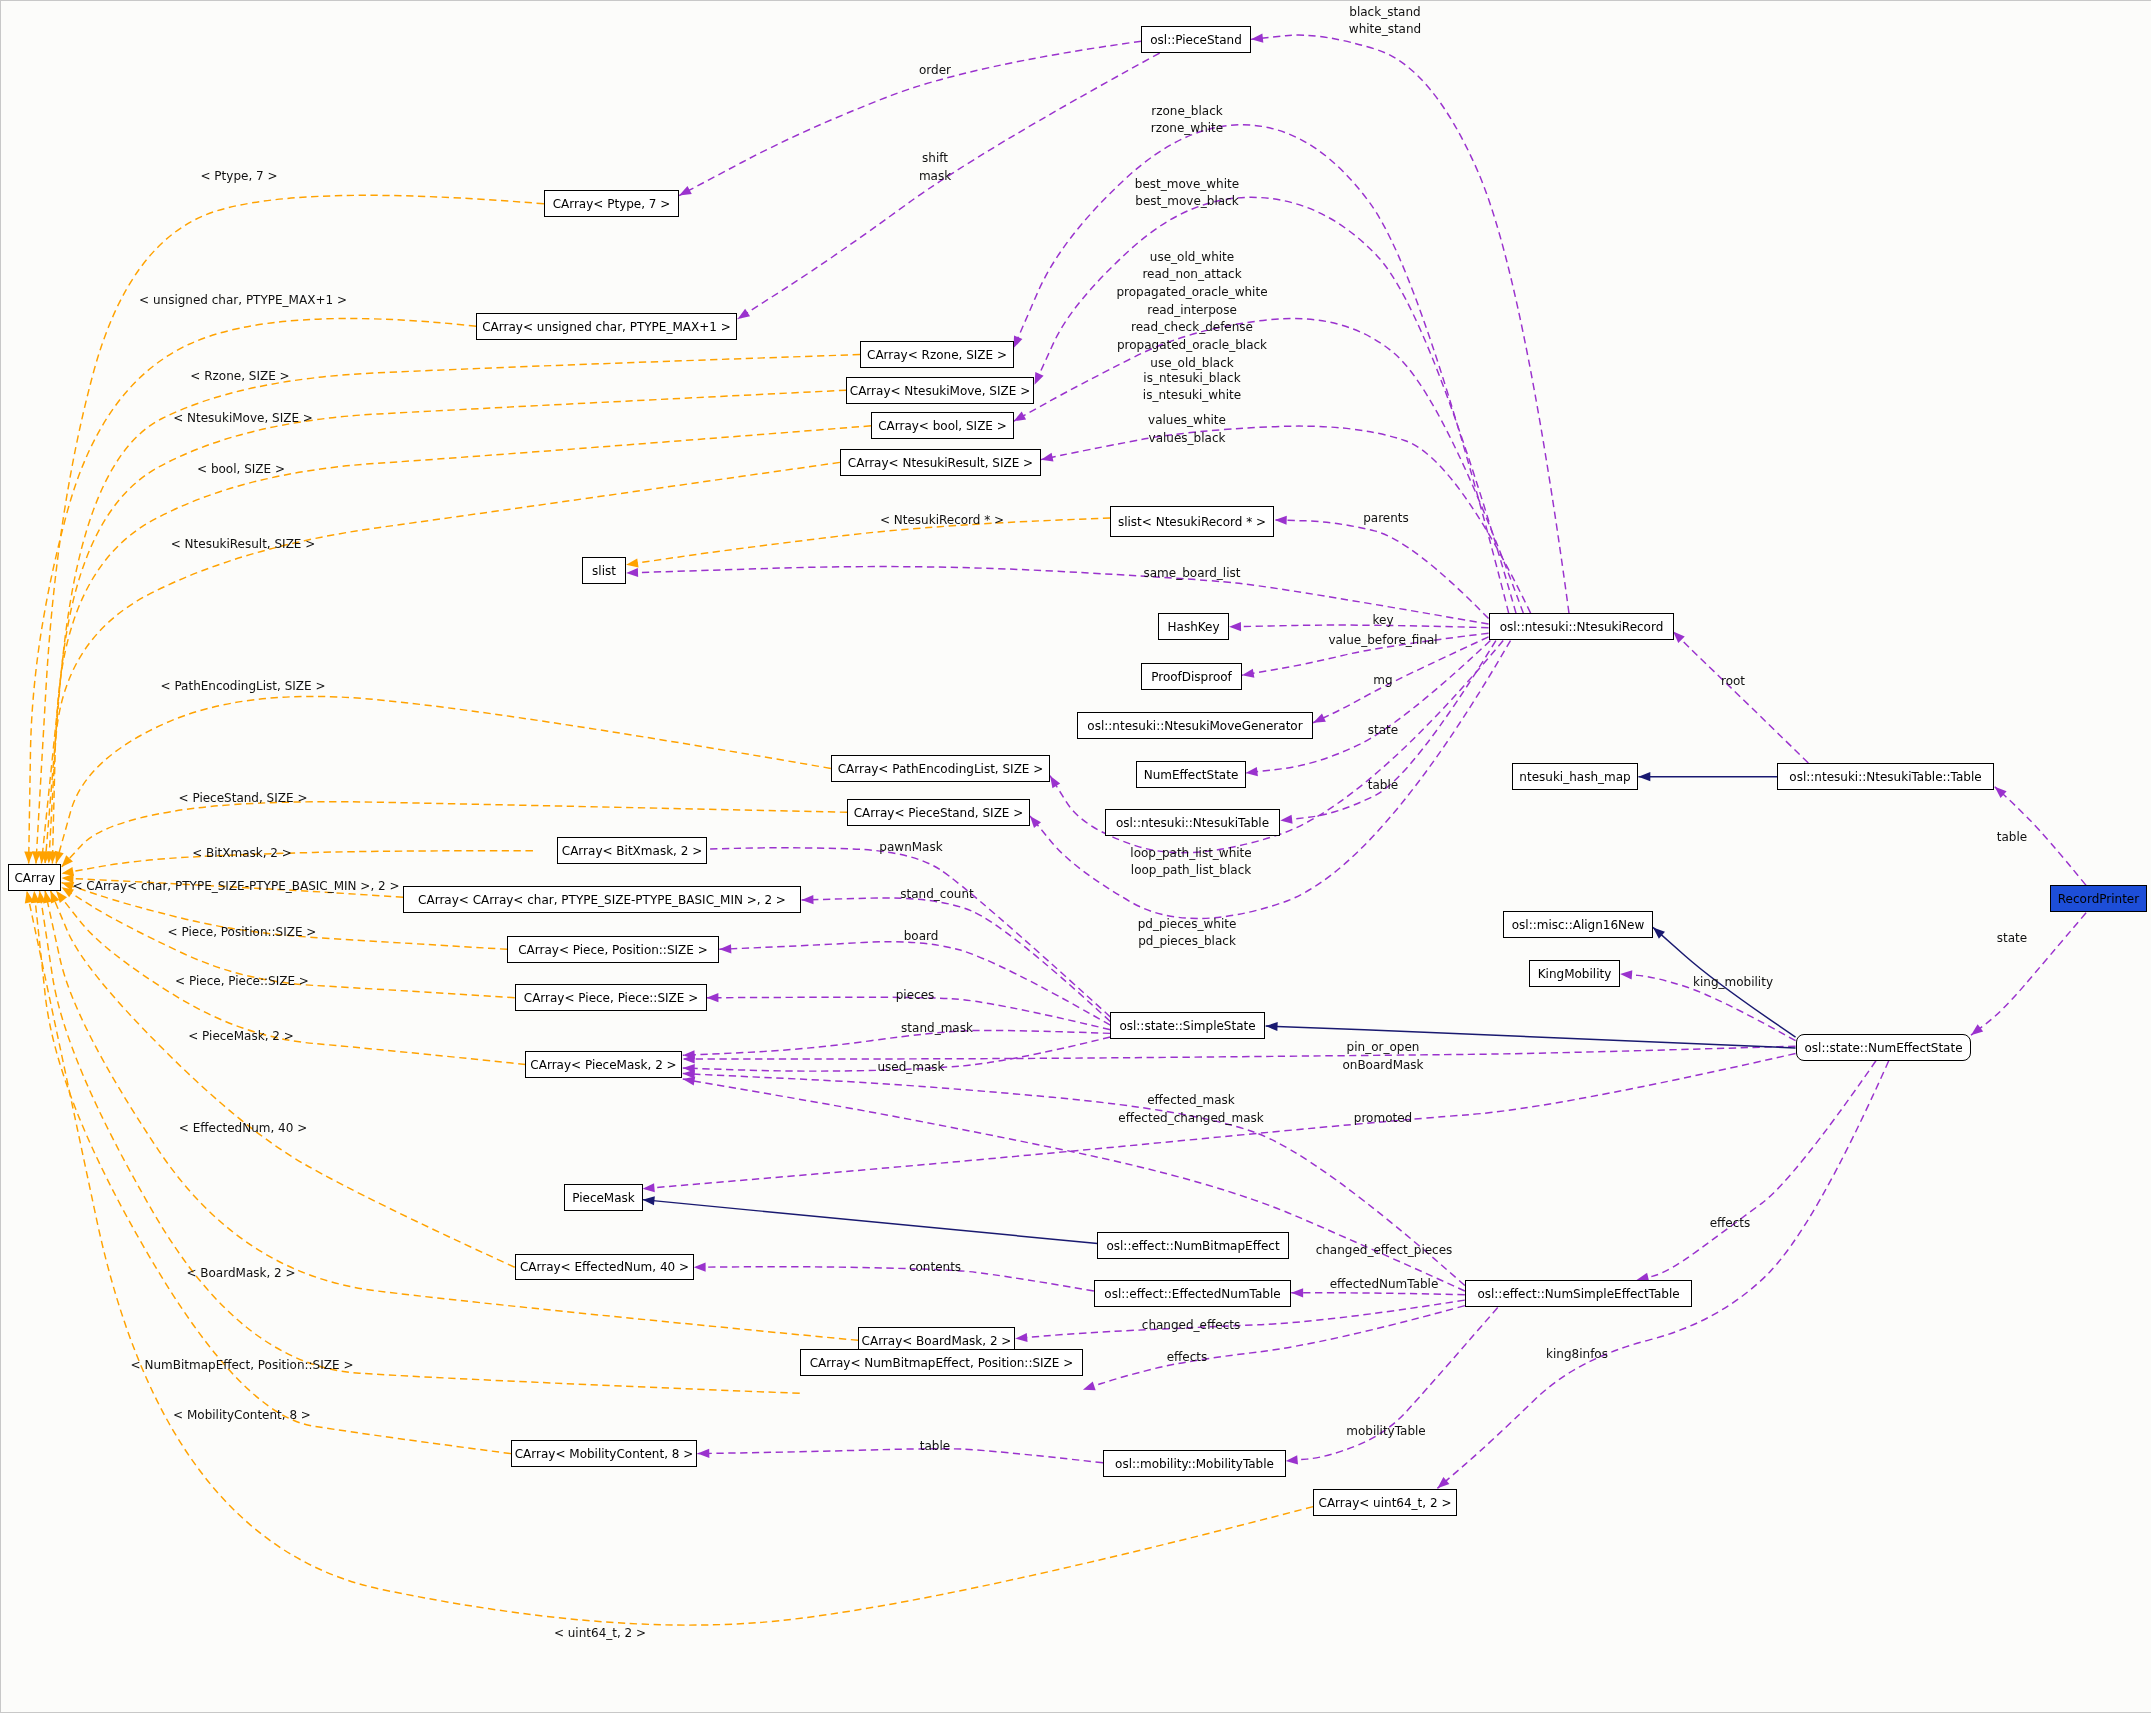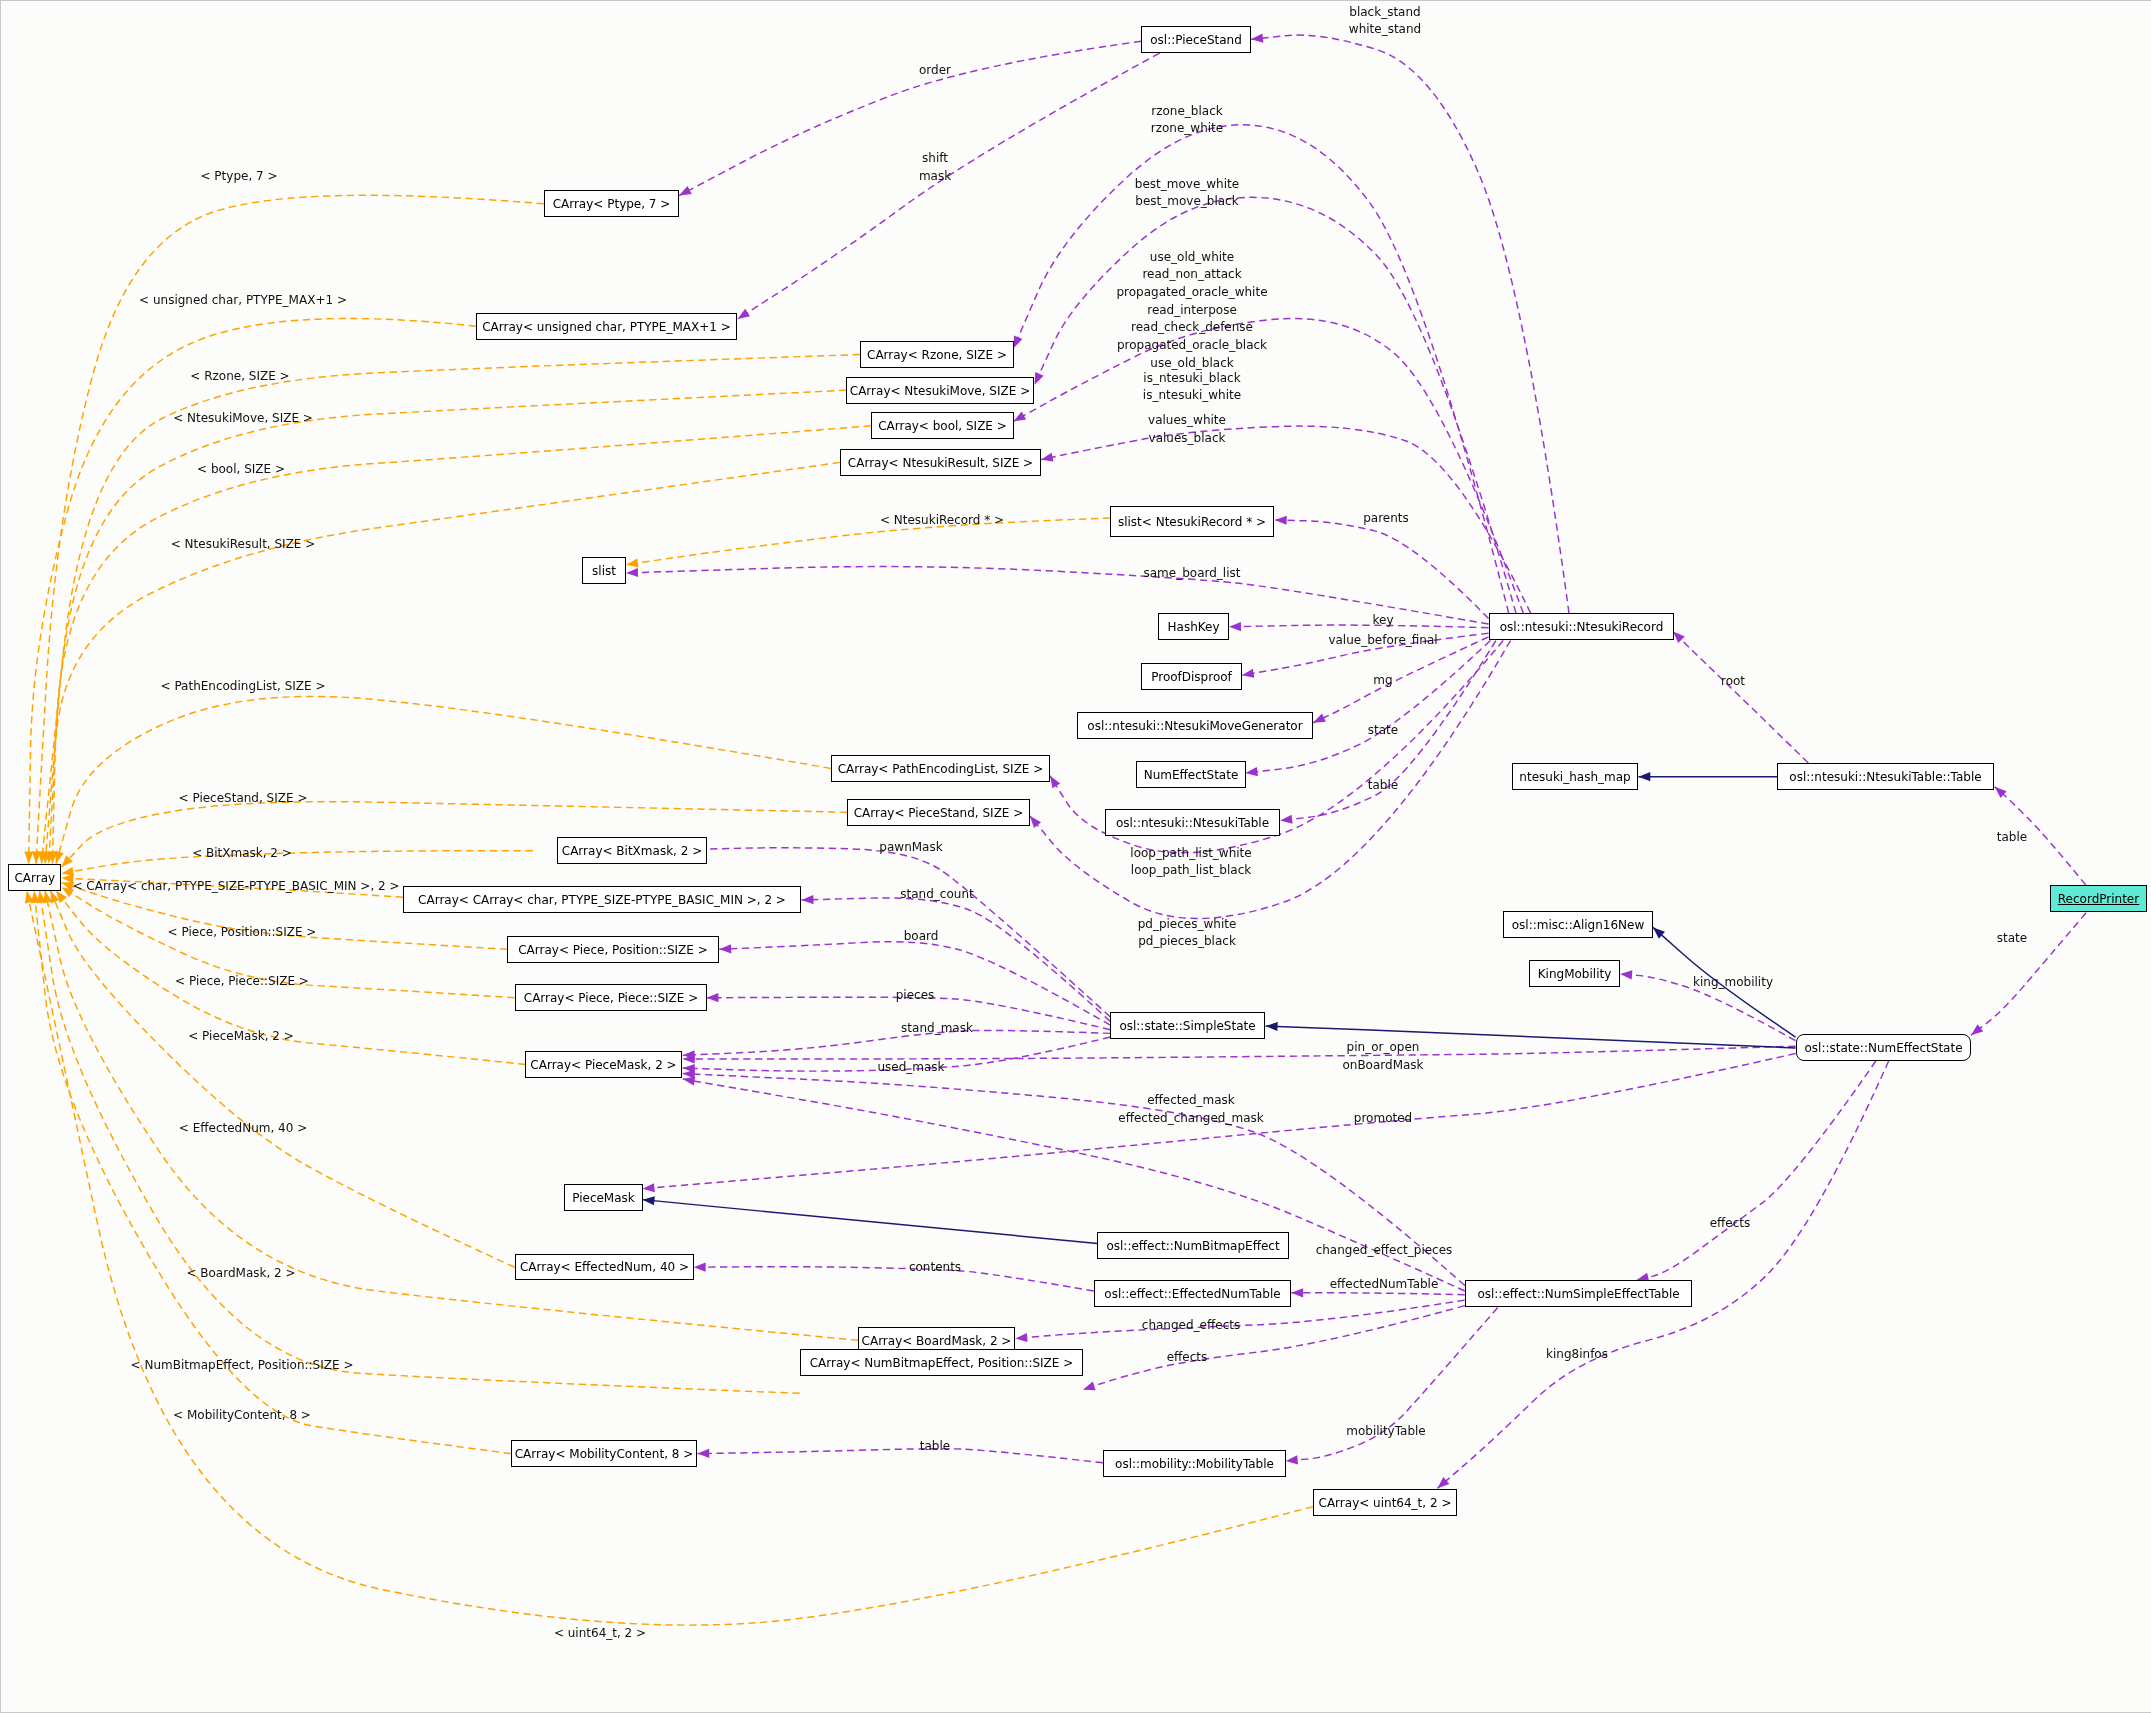--- a/index.html
+++ b/index.html
@@ -19,21 +19,21 @@
     background:#ffffff;
     border:0.9px solid #000000;
     box-sizing:border-box;
     font-size:12px;
     white-space:nowrap;
     z-index:2;
     cursor:pointer;
     color:#000;
   }
   .node.bold{border-width:1.8px;}
-  .node.filled{background:#5eead4;border-width:1.8px;text-decoration:underline;}
+  .node.filled{background:#1d4ed8;border-width:1.8px;}
   .edge-label{
     position:absolute;
     transform:translate(-50%,-50%);
     font-size:12px;
     white-space:nowrap;
     color:#101010;
     z-index:3;
   }
   .layer{position:absolute;left:0;top:0;width:100%;height:100%;z-index:2;pointer-events:none;}
   .layer .node{pointer-events:auto;}

